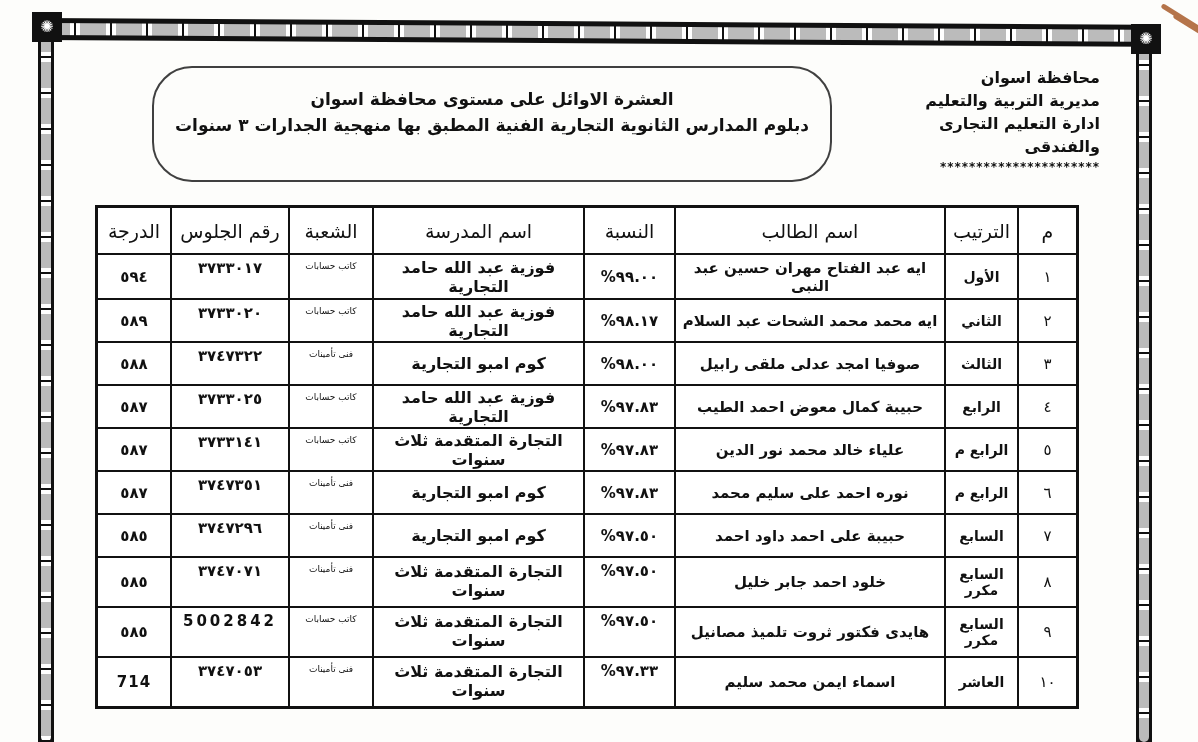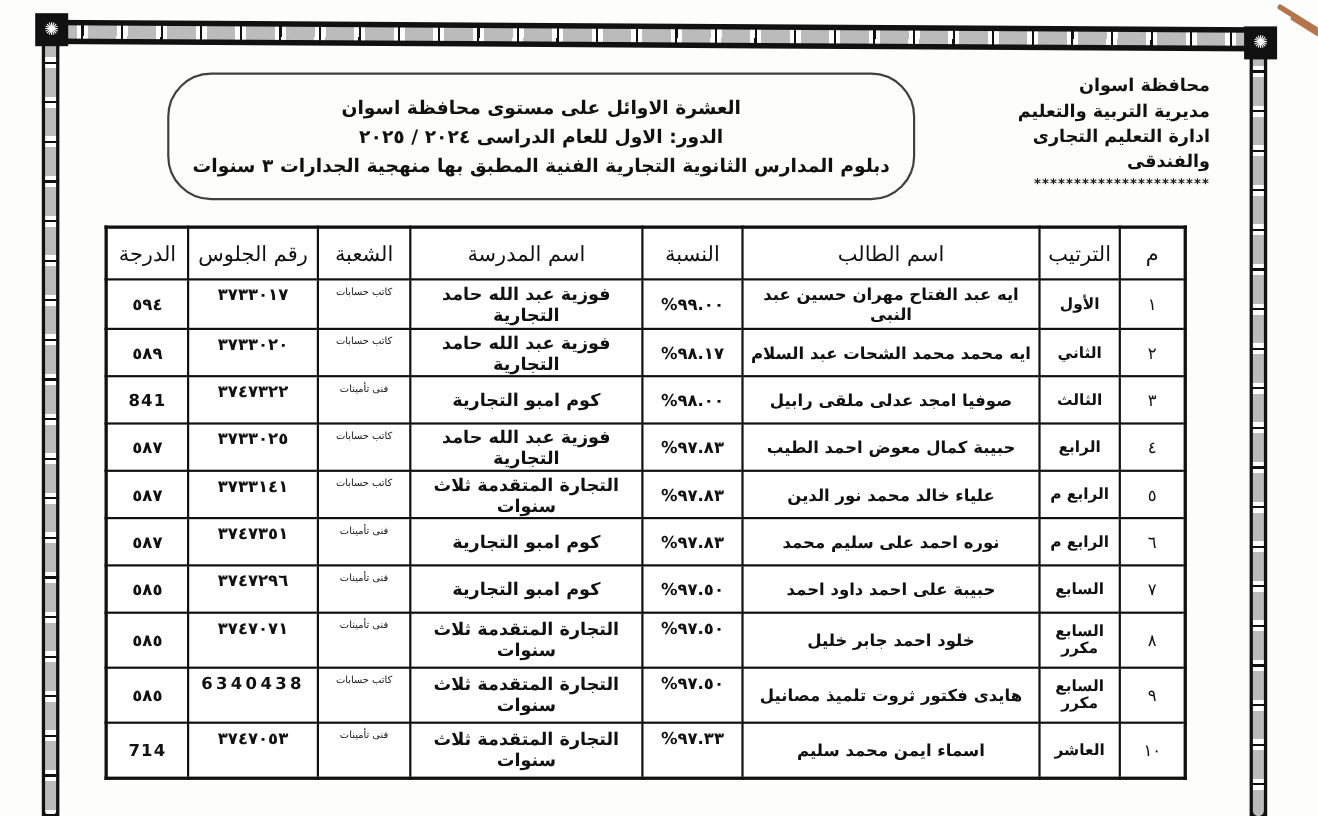--- a/index.html
+++ b/index.html
@@ -97,21 +97,20 @@
 
 <div class="org">
   <div>محافظة اسوان</div>
   <div>مديرية التربية والتعليم</div>
   <div>ادارة التعليم التجارى والفندقى</div>
   <div class="stars">**********************</div>
 </div>
 
 <div class="title-box">
   <div class="l1">العشرة الاوائل على مستوى محافظة اسوان</div>
-  <div>الدور: الاول للعام الدراسى ٢٠٢٤ / ٢٠٢٥</div>
   <div>دبلوم المدارس الثانوية التجارية الفنية المطبق بها منهجية الجدارات ٣ سنوات</div>
 </div>
 
 <table class="ranks">
   <thead>
     <tr>
       <th>م</th>
       <th>الترتيب</th>
       <th>اسم الطالب</th>
       <th>النسبة</th>
@@ -143,21 +142,21 @@
       <td class="c-grade">٥٨٩</td>
     </tr>
     <tr class="r">
       <td class="c-idx">٣</td>
       <td class="c-rank">الثالث</td>
       <td class="c-name">صوفيا امجد عدلى ملقى رابيل</td>
       <td class="c-pct">%٩٨.٠٠</td>
       <td class="c-school">كوم امبو التجارية</td>
       <td class="c-branch">فنى تأمينات</td>
       <td class="c-seat">٣٧٤٧٣٢٢</td>
-      <td class="c-grade">841</td>
+      <td class="c-grade">٥٨٨</td>
     </tr>
     <tr class="r">
       <td class="c-idx">٤</td>
       <td class="c-rank">الرابع</td>
       <td class="c-name">حبيبة كمال معوض احمد الطيب</td>
       <td class="c-pct">%٩٧.٨٣</td>
       <td class="c-school">فوزية عبد الله حامد التجارية</td>
       <td class="c-branch">كاتب حسابات</td>
       <td class="c-seat">٣٧٣٣٠٢٥</td>
       <td class="c-grade">٥٨٧</td>
@@ -202,21 +201,21 @@
       <td class="c-seat">٣٧٤٧٠٧١</td>
       <td class="c-grade">٥٨٥</td>
     </tr>
     <tr class="r tall">
       <td class="c-idx">٩</td>
       <td class="c-rank">السابع مكرر</td>
       <td class="c-name">هايدى فكتور ثروت تلميذ مصانيل</td>
       <td class="c-pct" style="vertical-align:top;padding-top:4px;">%٩٧.٥٠</td>
       <td class="c-school" style="vertical-align:top;padding-top:4px;">التجارة المتقدمة ثلاث سنوات</td>
       <td class="c-branch">كاتب حسابات</td>
-      <td class="c-seat">6340438</td>
+      <td class="c-seat">5002842</td>
       <td class="c-grade">٥٨٥</td>
     </tr>
     <tr class="r tall">
       <td class="c-idx">١٠</td>
       <td class="c-rank">العاشر</td>
       <td class="c-name">اسماء ايمن محمد سليم</td>
       <td class="c-pct" style="vertical-align:top;padding-top:4px;">%٩٧.٣٣</td>
       <td class="c-school" style="vertical-align:top;padding-top:4px;">التجارة المتقدمة ثلاث سنوات</td>
       <td class="c-branch">فنى تأمينات</td>
       <td class="c-seat">٣٧٤٧٠٥٣</td>

